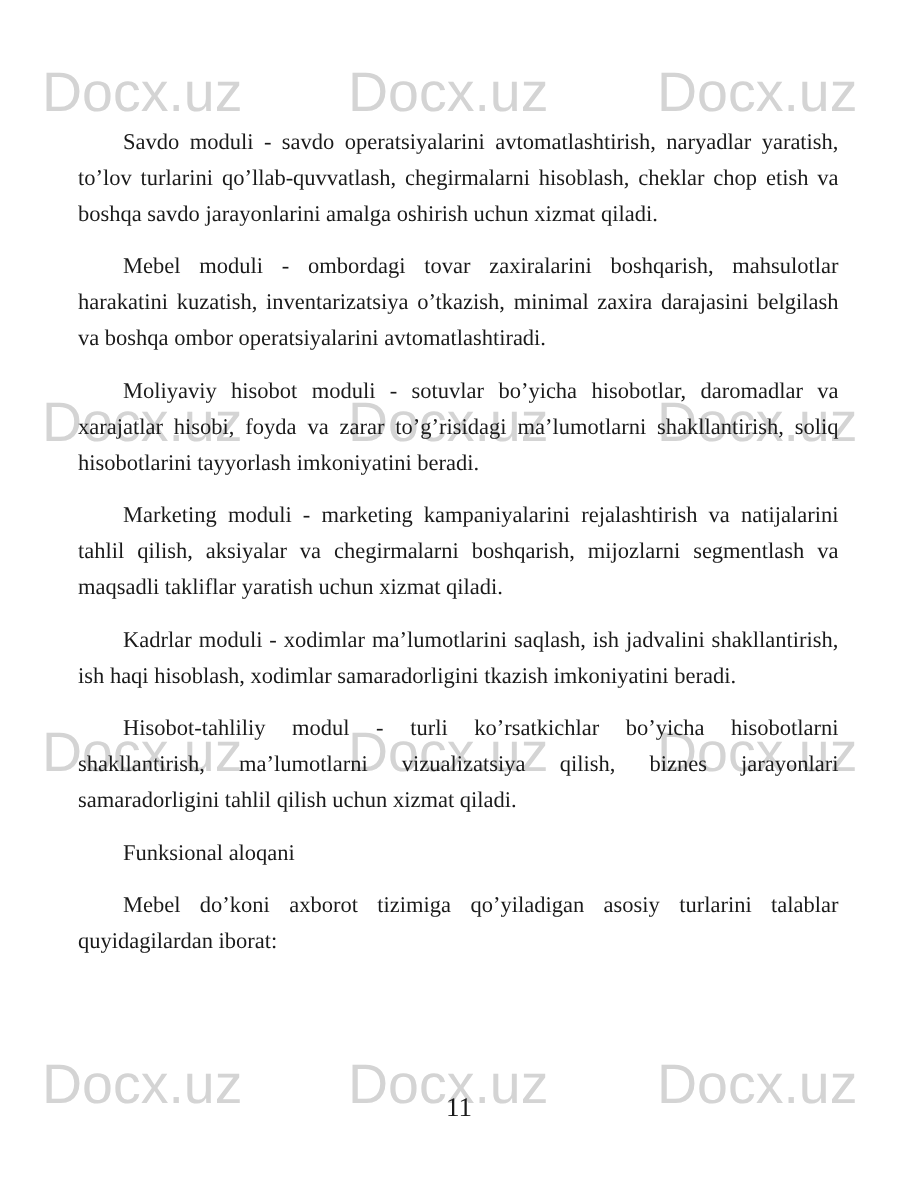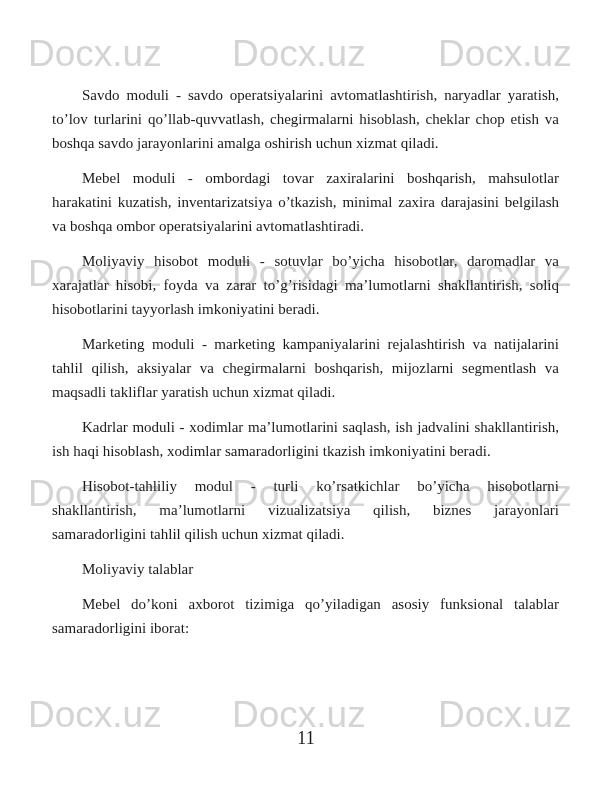--- a/index.html
+++ b/index.html
@@ -13,20 +13,21 @@
     height: 792px;
     background: #ffffff;
     overflow: hidden;
     font-family: "Liberation Serif", "DejaVu Serif", serif;
   }
   
   .watermark-layer {
     position: absolute;
     inset: 0;
     z-index: 0;
+    margin-top: 8px;
   }
   .wm {
     position: absolute;
     font-family: "Liberation Sans", "DejaVu Sans", sans-serif;
     font-size: 37px;
     line-height: 1;
     color: #d4d4d4;
     white-space: nowrap;
     user-select: none;
   }
@@ -81,19 +82,19 @@
     <span class="wm" style="left:438px; top:696px;">Docx.uz</span>
   </div>
 
   <div class="text-block">
     <p>Savdo moduli - savdo operatsiyalarini avtomatlashtirish, naryadlar yaratish, to’lov turlarini qo’llab-quvvatlash, chegirmalarni hisoblash, cheklar chop etish va boshqa savdo jarayonlarini amalga oshirish uchun xizmat qiladi.</p>
     <p>Mebel moduli - ombordagi tovar zaxiralarini boshqarish, mahsulotlar harakatini kuzatish, inventarizatsiya o’tkazish, minimal zaxira darajasini belgilash va boshqa ombor operatsiyalarini avtomatlashtiradi.</p>
     <p>Moliyaviy hisobot moduli - sotuvlar bo’yicha hisobotlar, daromadlar va xarajatlar hisobi, foyda va zarar to’g’risidagi ma’lumotlarni shakllantirish, soliq hisobotlarini tayyorlash imkoniyatini beradi.</p>
     <p>Marketing moduli - marketing kampaniyalarini rejalashtirish va natijalarini tahlil qilish, aksiyalar va chegirmalarni boshqarish, mijozlarni segmentlash va maqsadli takliflar yaratish uchun xizmat qiladi.</p>
     <p>Kadrlar moduli - xodimlar ma’lumotlarini saqlash, ish jadvalini shakllantirish, ish haqi hisoblash, xodimlar samaradorligini tkazish imkoniyatini beradi.</p>
     <p>Hisobot-tahliliy modul - turli ko’rsatkichlar bo’yicha hisobotlarni shakllantirish, ma’lumotlarni vizualizatsiya qilish, biznes jarayonlari samaradorligini tahlil qilish uchun xizmat qiladi.</p>
-    <p>Moliyaviy talablar</p>
-    <p>Mebel do’koni axborot tizimiga qo’yiladigan asosiy funksional talablar samaradorligini iborat:</p>
+    <p>Funksional aloqani</p>
+    <p>Mebel do’koni axborot tizimiga qo’yiladigan asosiy turlarini talablar quyidagilardan iborat:</p>
   </div>
 
   <div class="page-number">11</div>
 
 </div>
 
 </body></html>

